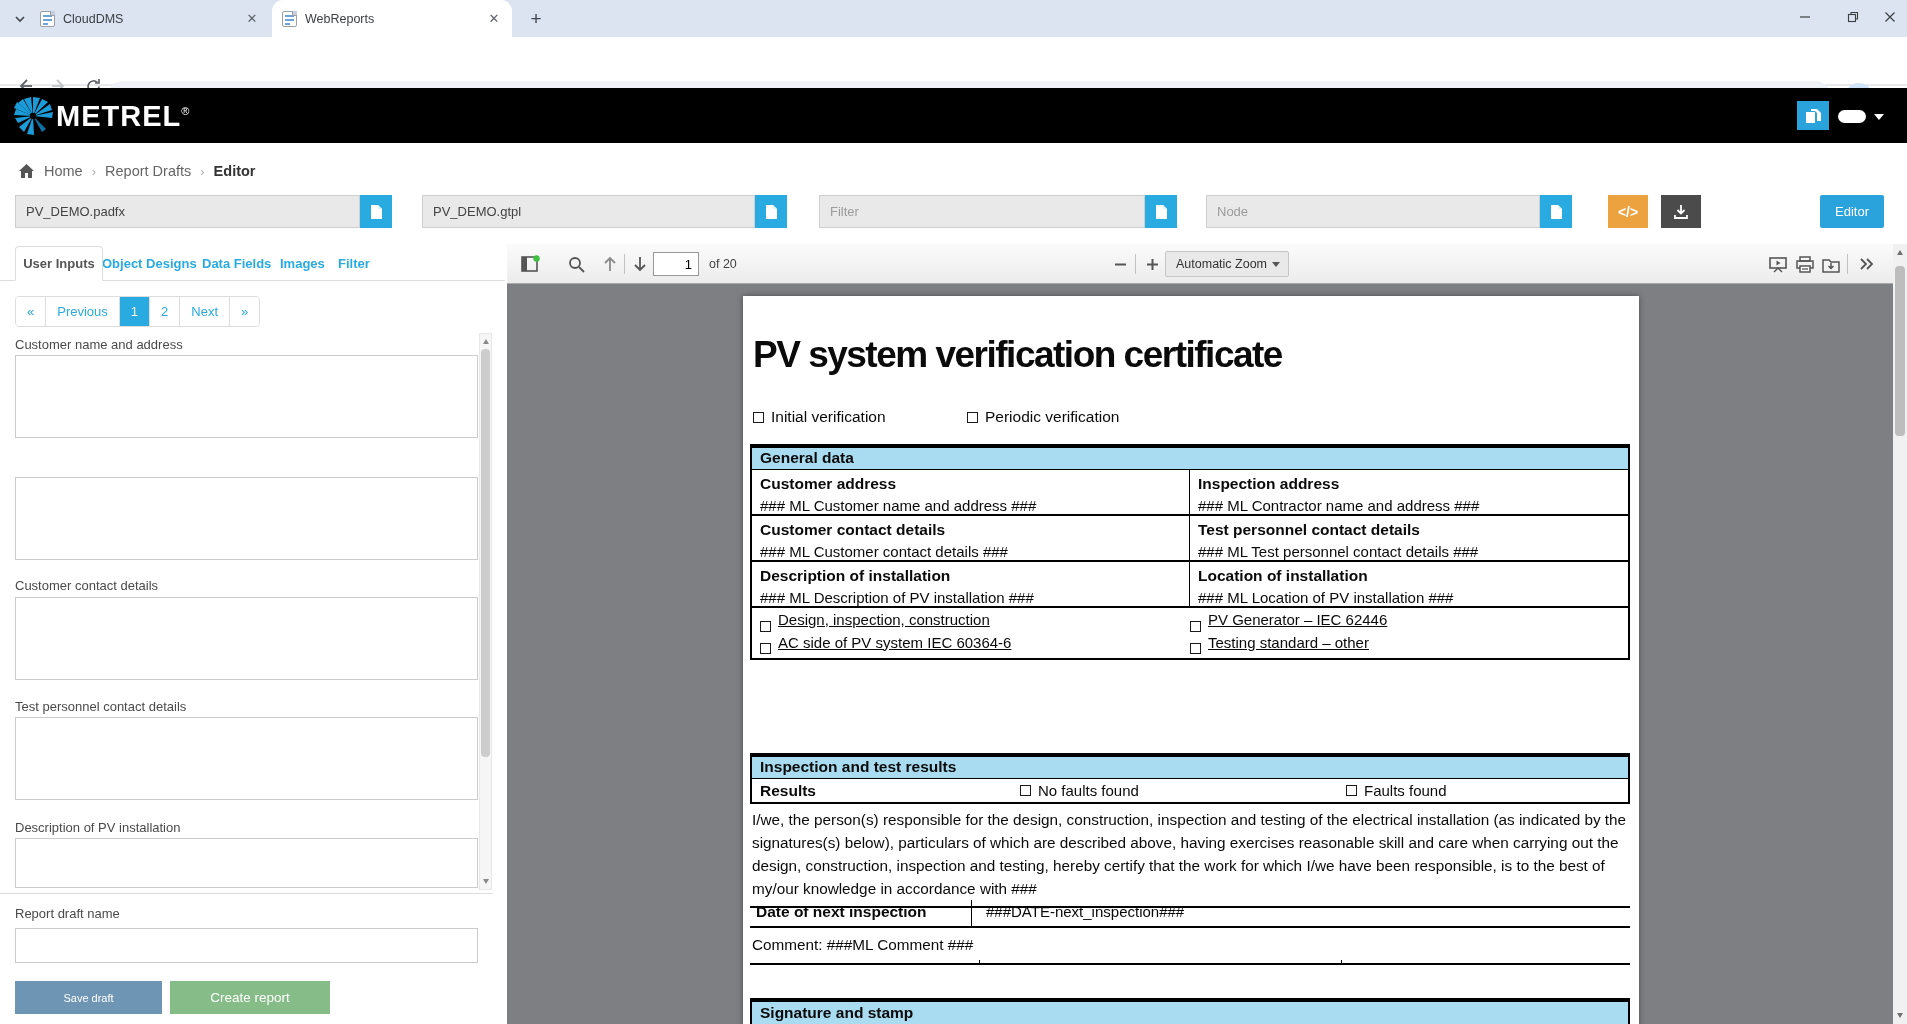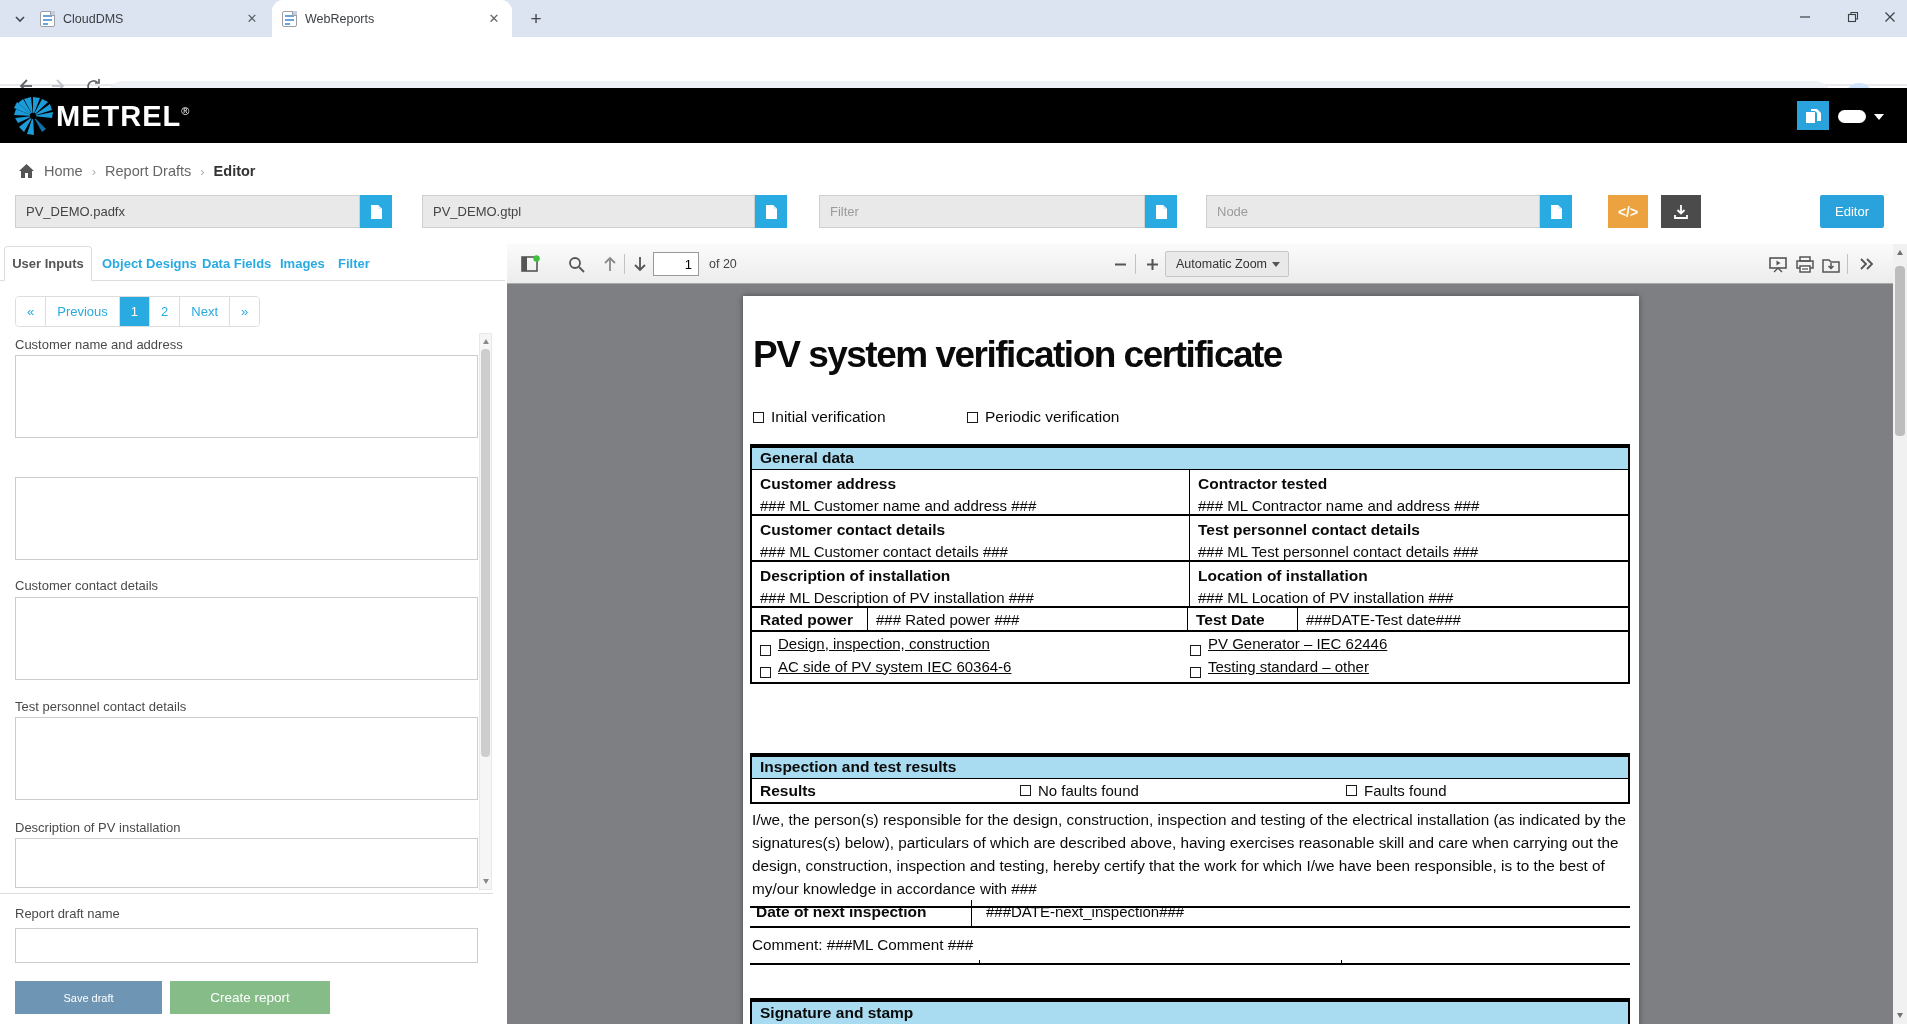--- a/index.html
+++ b/index.html
@@ -56,21 +56,21 @@
     font-size:13px; color:#444; padding:0 10px; font-family:"Liberation Sans",sans-serif; }
   .filefield::placeholder { color:#9b9b9b; }
   .attachbtn { position:absolute; top:195px; height:33px; width:32px; background:#29abe2; border:none;
     display:flex; align-items:center; justify-content:center; }
   .sqbtn { position:absolute; top:195px; height:33px; width:40px; border:none; display:flex; align-items:center; justify-content:center;
     color:#fff; font-weight:bold; font-size:14px; }
   .previewbtn { position:absolute; left:1820px; top:195px; width:64px; height:33px; background:#2aa3dc; color:#fff;
     border:none; font-size:13px; border-radius:2px; font-family:"Liberation Sans",sans-serif; }
 
   
-  .ltab-active { position:absolute; left:4px; top:246px; width:88px; height:35px; background:#fff; border:1px solid #ddd;
+  .ltab-active { position:absolute; left:15px; top:246px; width:88px; height:35px; background:#fff; border:1px solid #ddd;
     border-bottom:1px solid #fff; border-radius:4px 4px 0 0; display:flex; align-items:center; justify-content:center;
     font-size:13px; font-weight:bold; color:#555; z-index:2; }
   .ltab-link { position:absolute; top:246px; height:35px; display:flex; align-items:center; font-size:13px; font-weight:bold; color:#29abe2; }
   .ltab-underline { position:absolute; left:0; top:280px; width:505px; height:1px; background:#ddd; }
   .pager { position:absolute; left:15px; top:296px; height:31px; display:flex; border:1px solid #ddd; border-radius:4px; overflow:hidden; }
   .pager .pg { height:29px; display:flex; align-items:center; justify-content:center; font-size:13px; color:#29abe2;
     border-right:1px solid #ddd; padding:0 11px; background:#fff; }
   .pager .pg:last-child { border-right:none; }
   .pager .pg.active { background:#29abe2; color:#fff; }
   .pager .pg.arrow { color:#29abe2; }
@@ -451,21 +451,21 @@
       </div>
 
       <div class="gtable">
         <div class="trow-h">General data</div>
         <div class="pairrow">
           <div class="half l">
               <div class="dlbl">Customer address</div>
               <div class="dval">### ML Customer name and address ###</div>
             </div>
           <div class="half">
-              <div class="dlbl">Contractor tested</div>
+              <div class="dlbl">Inspection address</div>
               <div class="dval">### ML Contractor name and address ###</div>
             </div>
         </div>
         <div class="pairrow">
           <div class="half l">
               <div class="dlbl">Customer contact details</div>
               <div class="dval">### ML Customer contact details ###</div>
             </div>
           <div class="half">
               <div class="dlbl">Test personnel contact details</div>
@@ -475,26 +475,20 @@
         <div class="pairrow">
           <div class="half l">
               <div class="dlbl">Description of installation</div>
               <div class="dval">### ML Description of PV installation ###</div>
             </div>
           <div class="half">
               <div class="dlbl">Location of installation</div>
               <div class="dval">### ML Location of PV installation ###</div>
             </div>
         </div>
-        <div class="ratedrow">
-          <div class="c c1">Rated power</div>
-          <div class="c c2">### Rated power ###</div>
-          <div class="c c3">Test Date</div>
-          <div class="c c4">###DATE-Test date###</div>
-        </div>
         <div class="testblock">
           <div class="testline">
             <span class="tc">
                 <span class="cb"></span>
                 <span>Design, inspection, construction</span>
               </span>
             <span class="tc">
                 <span class="cb"></span>
                 <span>PV Generator – IEC 62446</span>
               </span>

